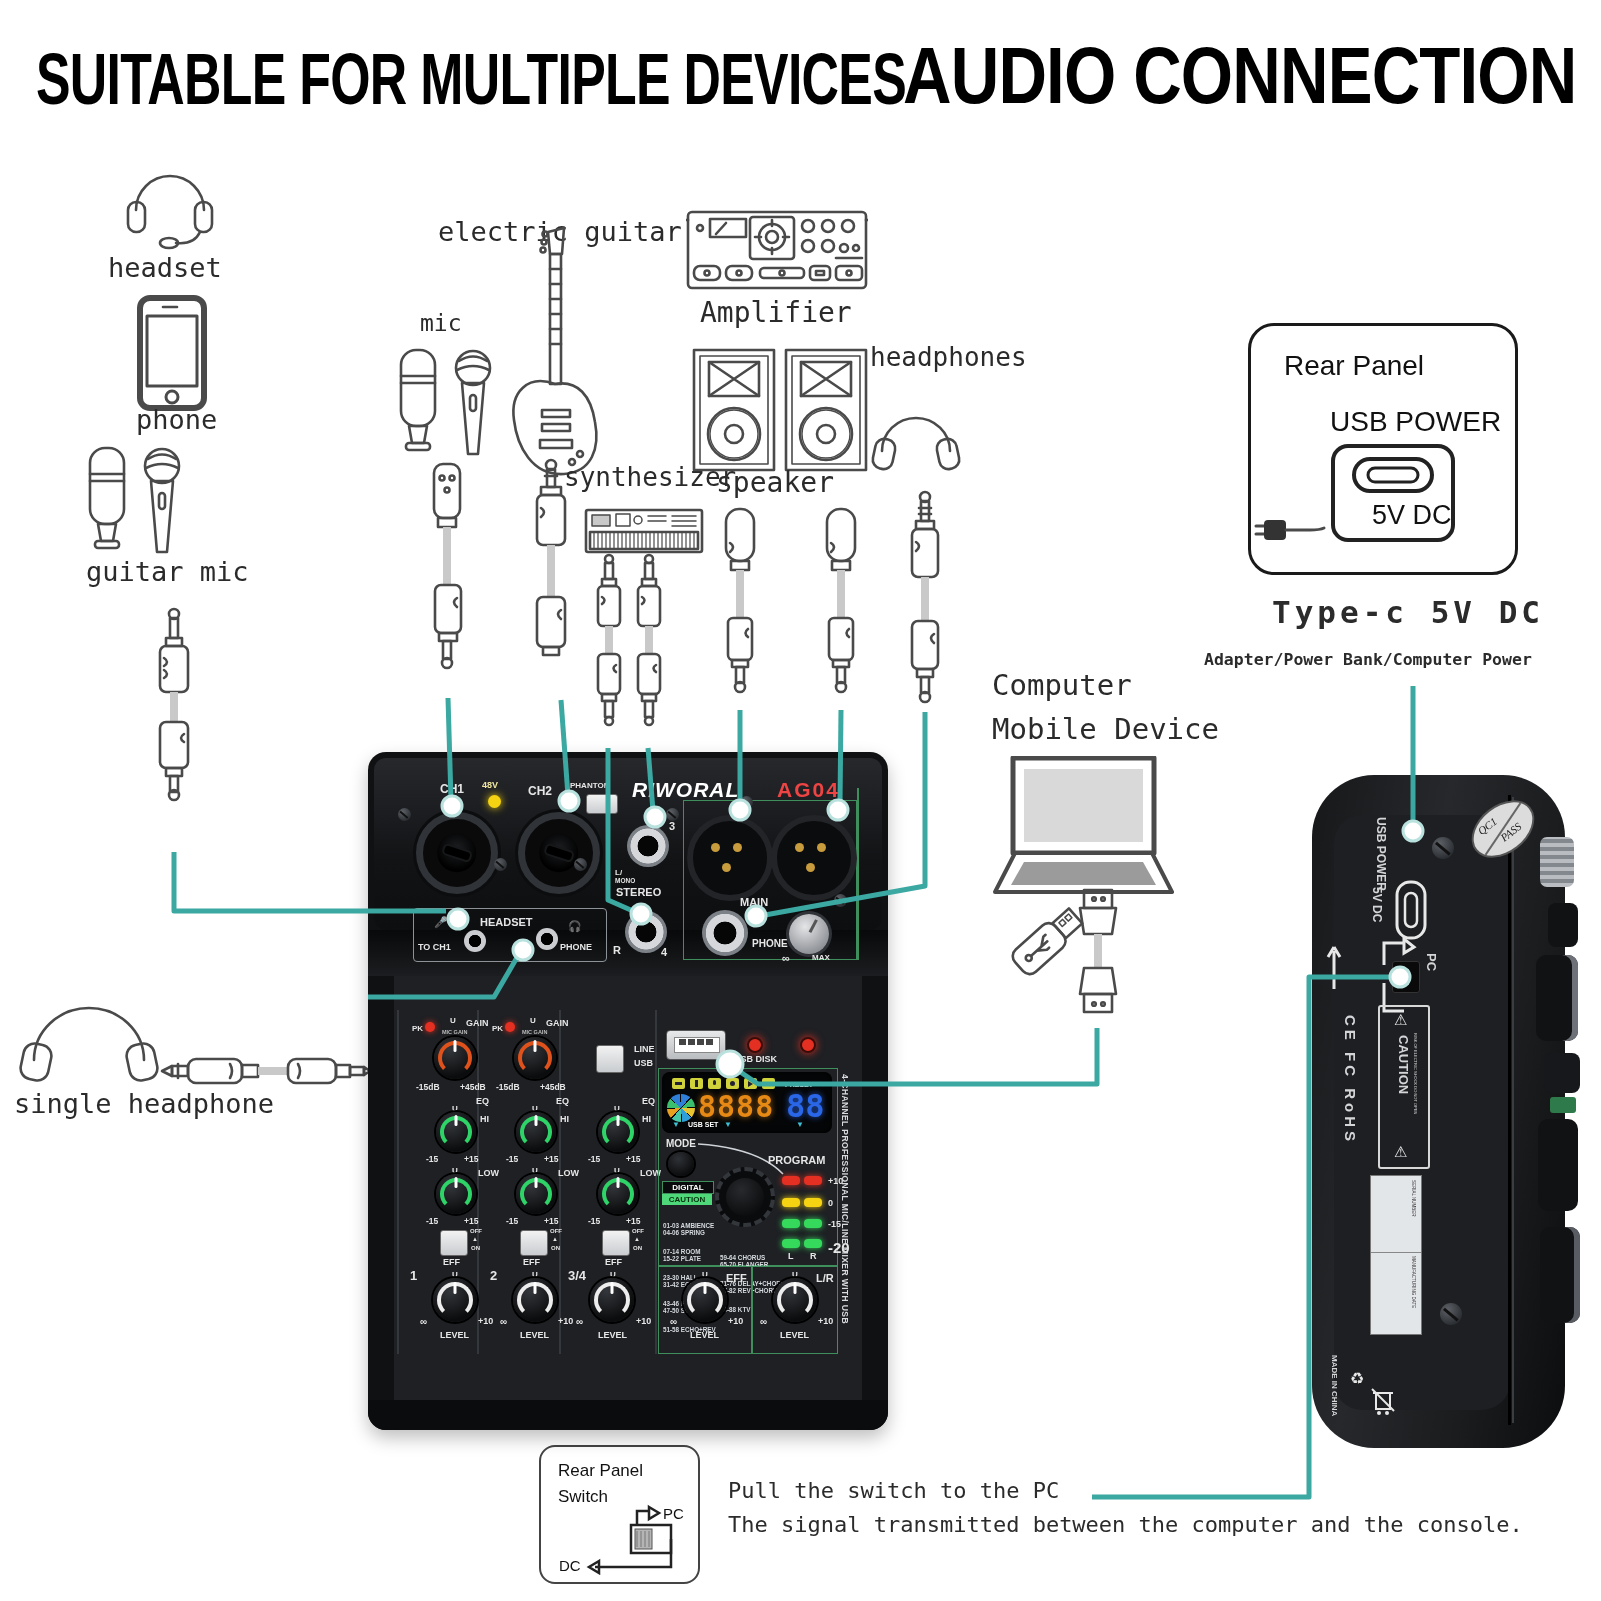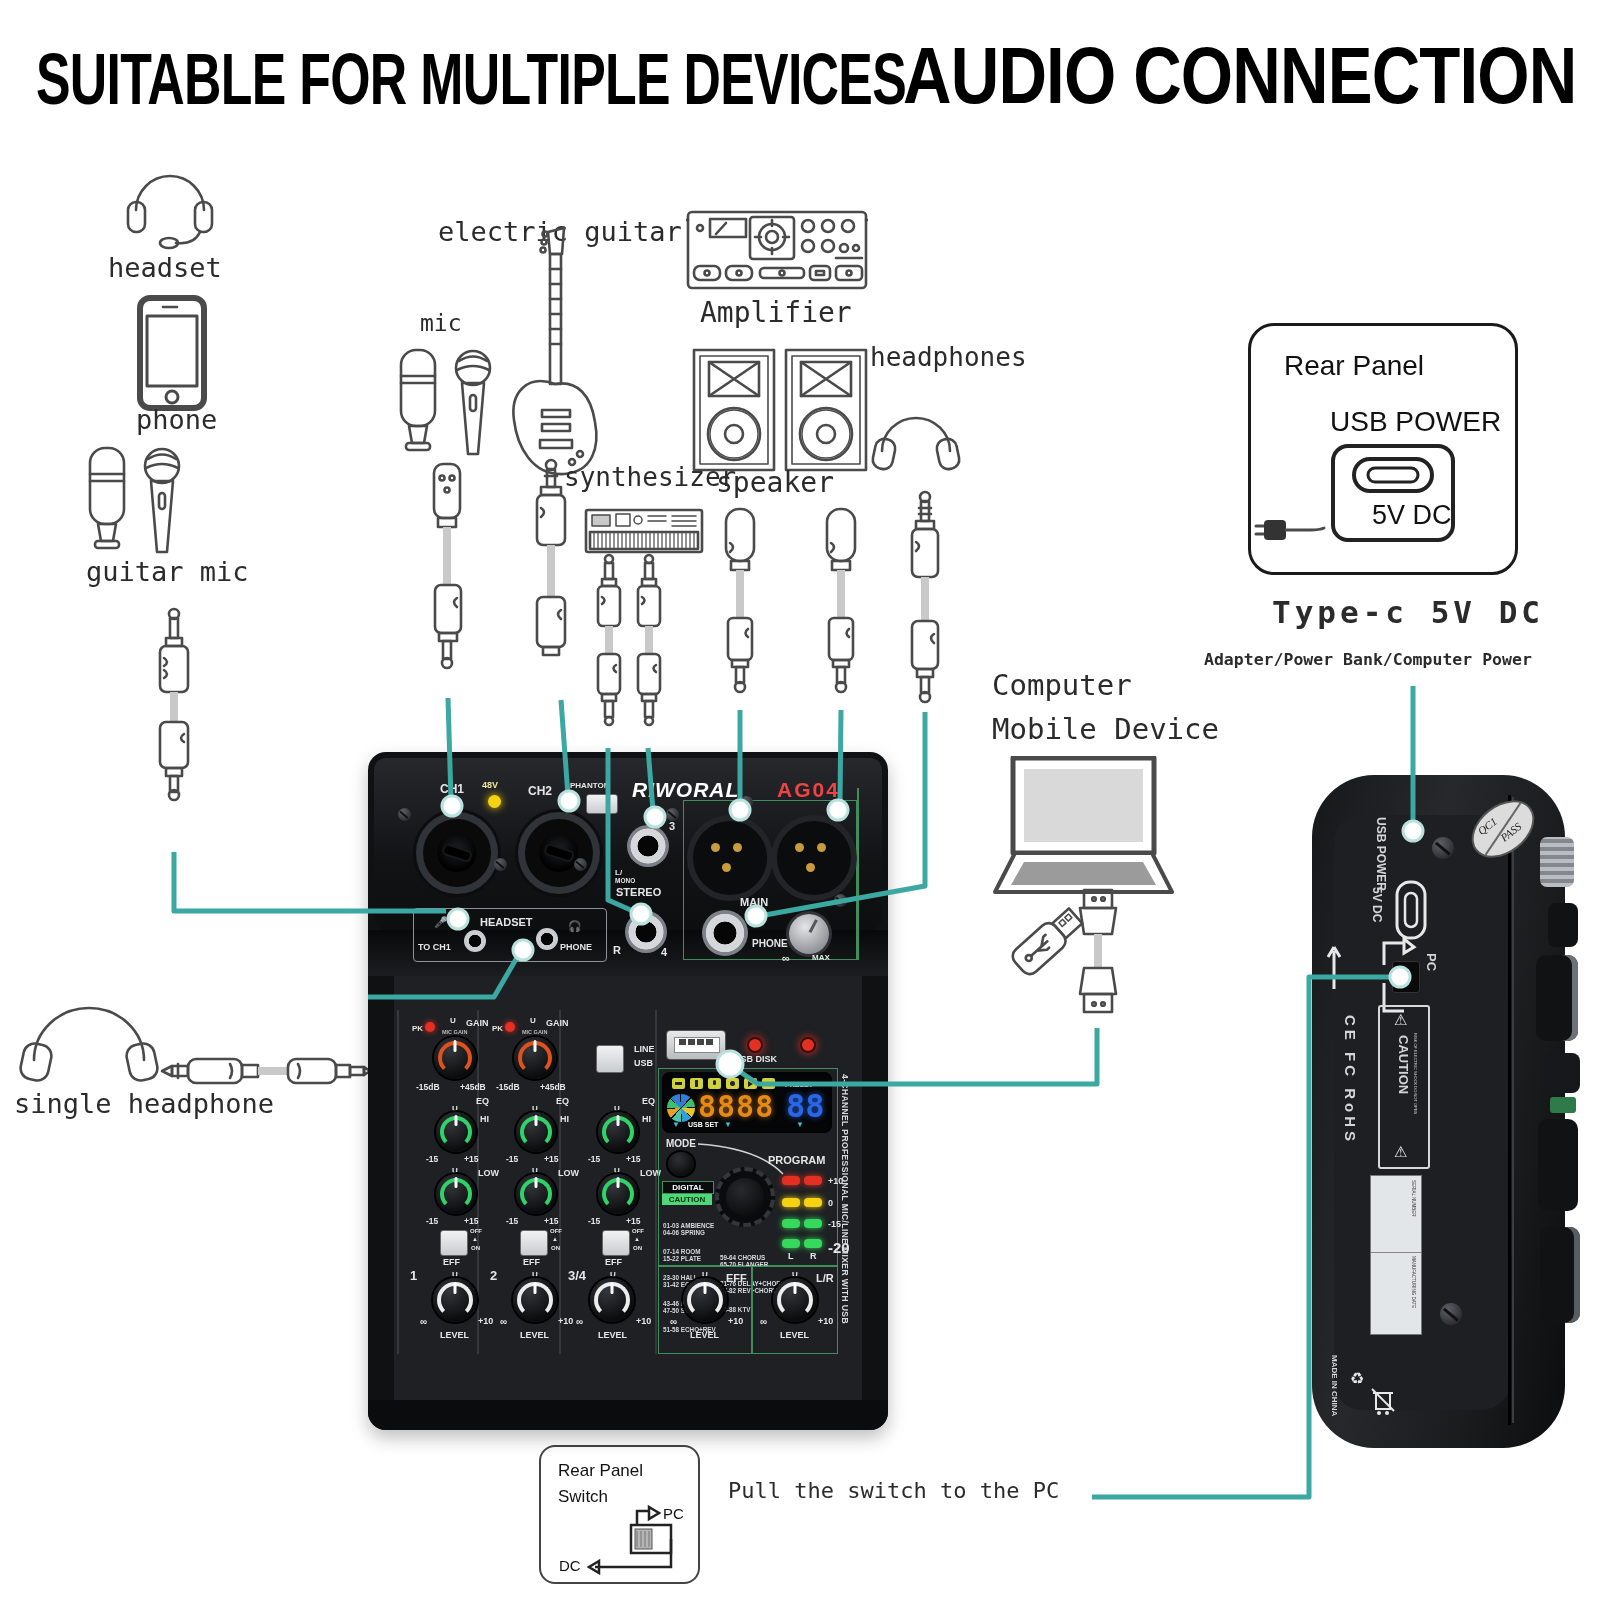--- a/index.html
+++ b/index.html
@@ -698,20 +698,21 @@
       <path d="M78,22 V8 H90 M90,4 L100,10 L90,16 Z" stroke="#222" stroke-width="2.5" fill="none"></path>
       <rect x="72" y="22" width="40" height="28" fill="#fff" stroke="#222" stroke-width="2.5"></rect>
       <rect x="76" y="26" width="17" height="20" fill="#b5b5b5" stroke="#555" stroke-width="1"></rect>
       <path d="M78,28 v16 M82,28 v16 M86,28 v16 M90,28 v16" stroke="#777" stroke-width="1" fill="none"></path>
       <path d="M112,36 V64 H48 M48,64 L36,64 M40,58 L30,64 L40,70 Z" stroke="#222" stroke-width="2.5" fill="none"></path>
     </svg>
     <div class="abs" style="left:122px;top:58px;font-size:15px;color:#111;">PC</div>
     <div class="abs" style="left:18px;top:110px;font-size:15px;color:#111;">DC</div>
   </div>
   <div class="abs mono" style="left:728px;top:1478px;font-size:22px;">Pull the switch to the PC</div>
+  <div class="abs mono" style="left:728px;top:1512px;font-size:22px;">The signal transmitted between the computer and the console.</div>
 
   <svg class="wires" width="1601" height="1601" viewBox="0 0 1601 1601">
     <g stroke="#3BA8A2" stroke-width="5" fill="none" stroke-linejoin="round">
       <polyline points="174,852 174,911 446,911"></polyline>
       <polyline points="368,997 494,997 519,954"></polyline>
       <polyline points="448,698 451,800"></polyline>
       <polyline points="561,700 568,796"></polyline>
       <polyline points="648,748 653,811"></polyline>
       <polyline points="608,748 608,900 633,911"></polyline>
       <polyline points="740,710 740,804"></polyline>

